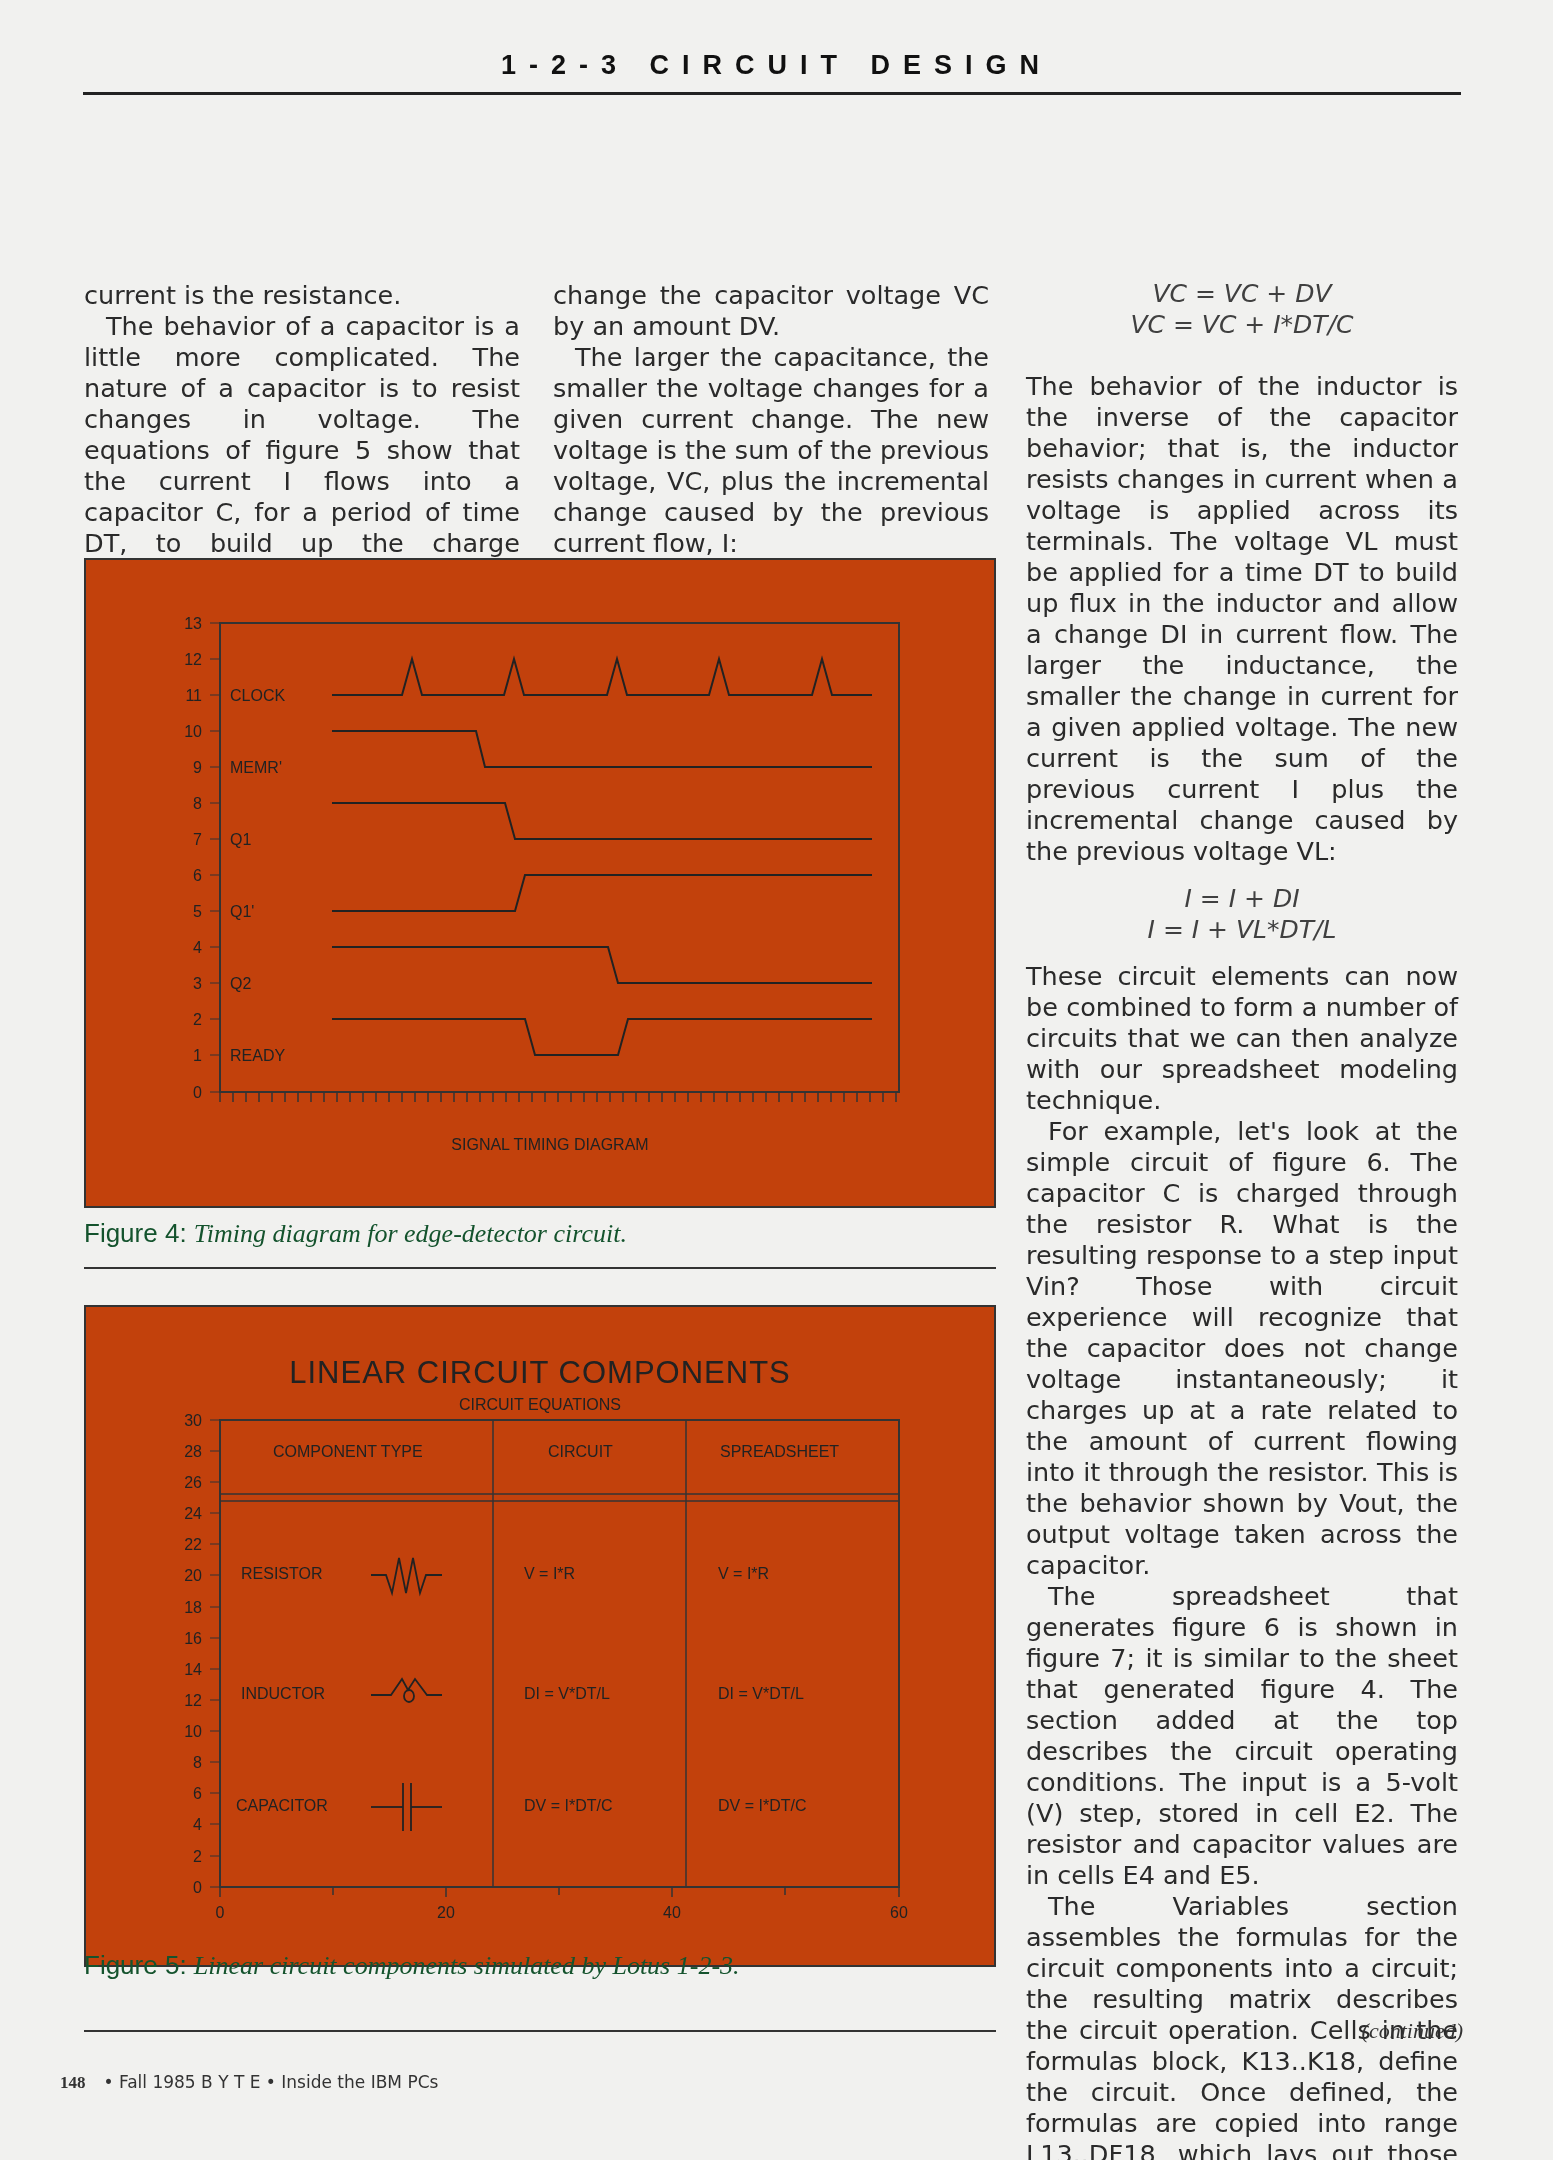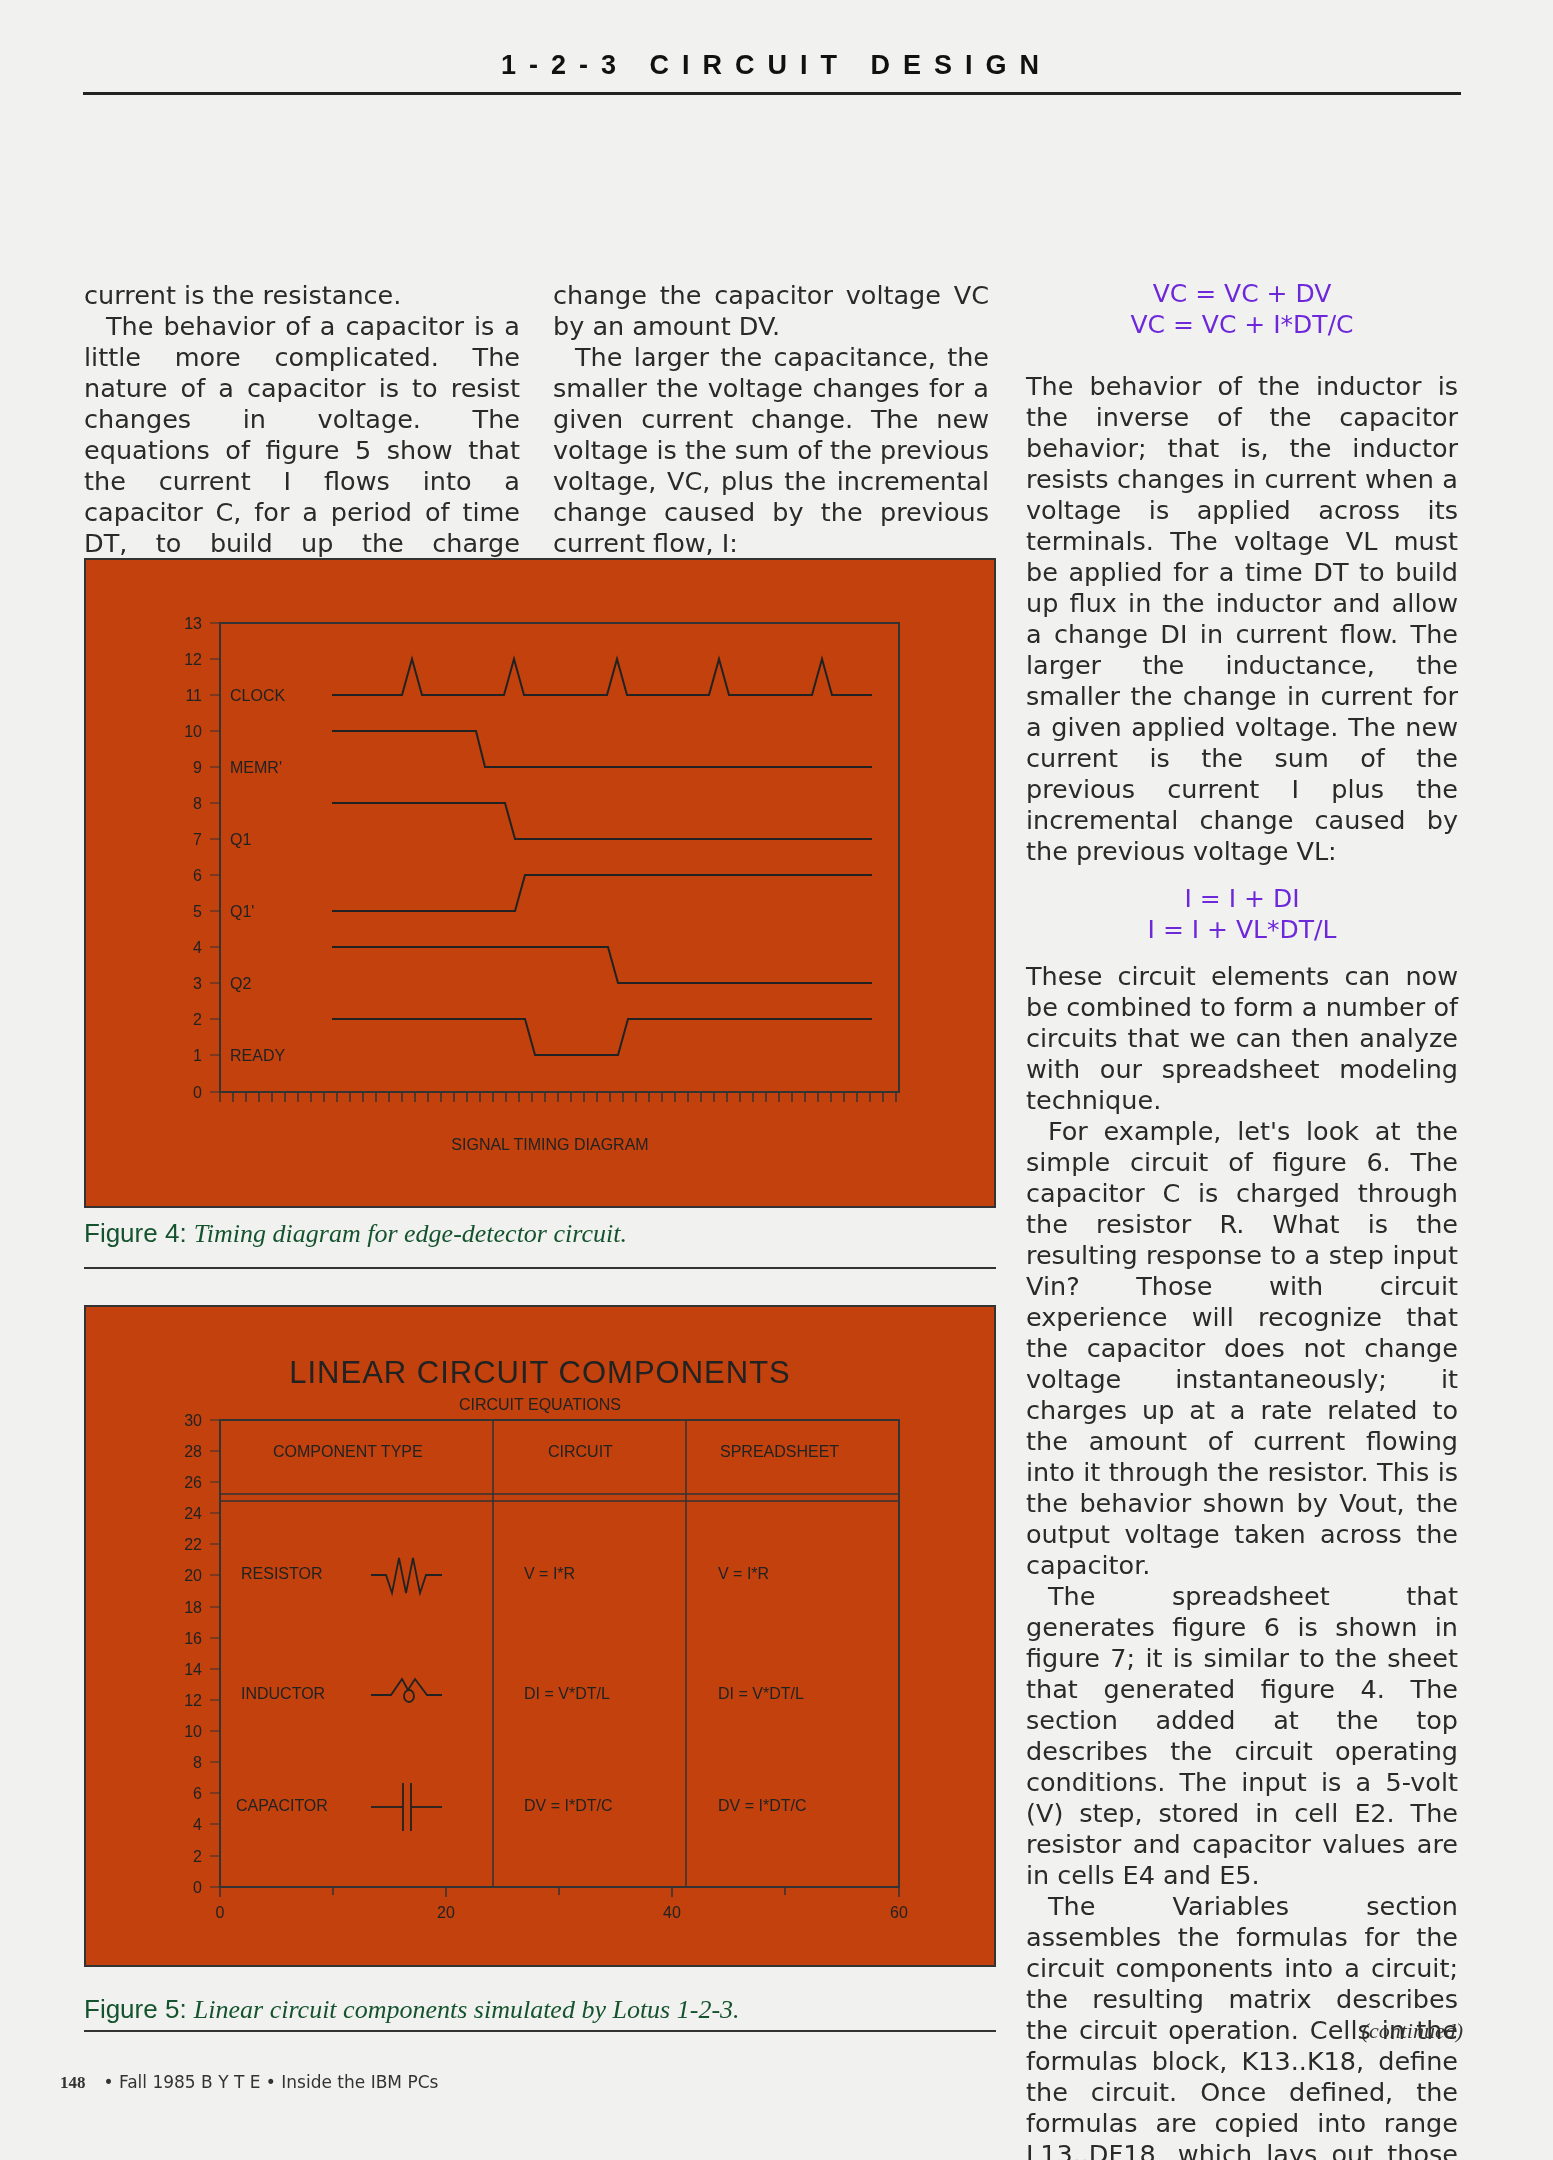--- a/index.html
+++ b/index.html
@@ -4,21 +4,21 @@
 <style>
   html,body{margin:0;padding:0;}
   body{width:1553px;height:2160px;background:#f1f1ef;position:relative;overflow:hidden;
        font-family:"DejaVu Sans",sans-serif;color:#222;}
   .running-head{position:absolute;left:0;width:1553px;top:50px;text-align:center;
        font-family:"Liberation Sans",sans-serif;font-weight:bold;font-size:27px;letter-spacing:13px;color:#111;}
   .head-rule{position:absolute;left:83px;width:1378px;top:92px;height:3px;background:#222;}
   .col{position:absolute;font-size:25.5px;line-height:31px;color:#2a2a2a;}
   .col p{margin:0;text-align:justify;}
   .col p.ind{text-indent:22px;}
-  .eq{text-align:center;font-size:25px;line-height:31px;color:#6d28d9;}
+  .eq{text-align:center;font-style:italic;font-size:25px;line-height:31px;color:#404040;}
   .figbox{position:absolute;border:2px solid #333;background:#c2410c;box-sizing:border-box;}
   .caption{position:absolute;font-family:"Liberation Sans",sans-serif;font-size:26px;color:#14532d;}
   .caption .cap-text{font-family:"Liberation Serif",serif;font-style:italic;}
   .cap-rule{position:absolute;height:2px;background:#333;}
   svg text{font-family:"Liberation Sans",sans-serif;fill:#222;}
   .footer{position:absolute;left:60px;top:2072px;font-size:17px;color:#333;}
   .footer b{font-family:Liberation Serif, serif;font-weight:bold;margin-right:18px;text-align:center;}
   .continued{position:absolute;right:90px;top:2018px;font-family:"Liberation Serif",serif;font-style:italic;font-size:22px;color:#333;}
 </style>
 </head>
@@ -262,21 +262,21 @@
     <div style="position:absolute;left:155px;top:378px;font-family:'Liberation Sans',sans-serif;font-size:16px;">INDUCTOR</div>
     <div style="position:absolute;left:438px;top:378px;font-family:'Liberation Sans',sans-serif;font-size:16px;">DI = V*DT/L</div>
     <div style="position:absolute;left:632px;top:378px;font-family:'Liberation Sans',sans-serif;font-size:16px;">DI = V*DT/L</div>
   </div>
   <div>
     <div style="position:absolute;left:150px;top:490px;font-family:'Liberation Sans',sans-serif;font-size:16px;">CAPACITOR</div>
     <div style="position:absolute;left:438px;top:490px;font-family:'Liberation Sans',sans-serif;font-size:16px;">DV = I*DT/C</div>
     <div style="position:absolute;left:632px;top:490px;font-family:'Liberation Sans',sans-serif;font-size:16px;">DV = I*DT/C</div>
   </div>
 </div>
-<div class="caption" style="left:84px;top:1994px;">
+<div class="caption" style="left:84px;top:1950px;">
   <span>Figure 5:</span>
   <span class="cap-text">Linear circuit components simulated by Lotus 1-2-3.</span>
 </div>
 <div class="cap-rule" style="left:84px;top:2030px;width:912px;"></div>
 
 <div class="footer">
   <b>148</b><span>• Fall 1985 B Y T E • Inside the IBM PCs</span>
 </div>
 
 </body></html>

